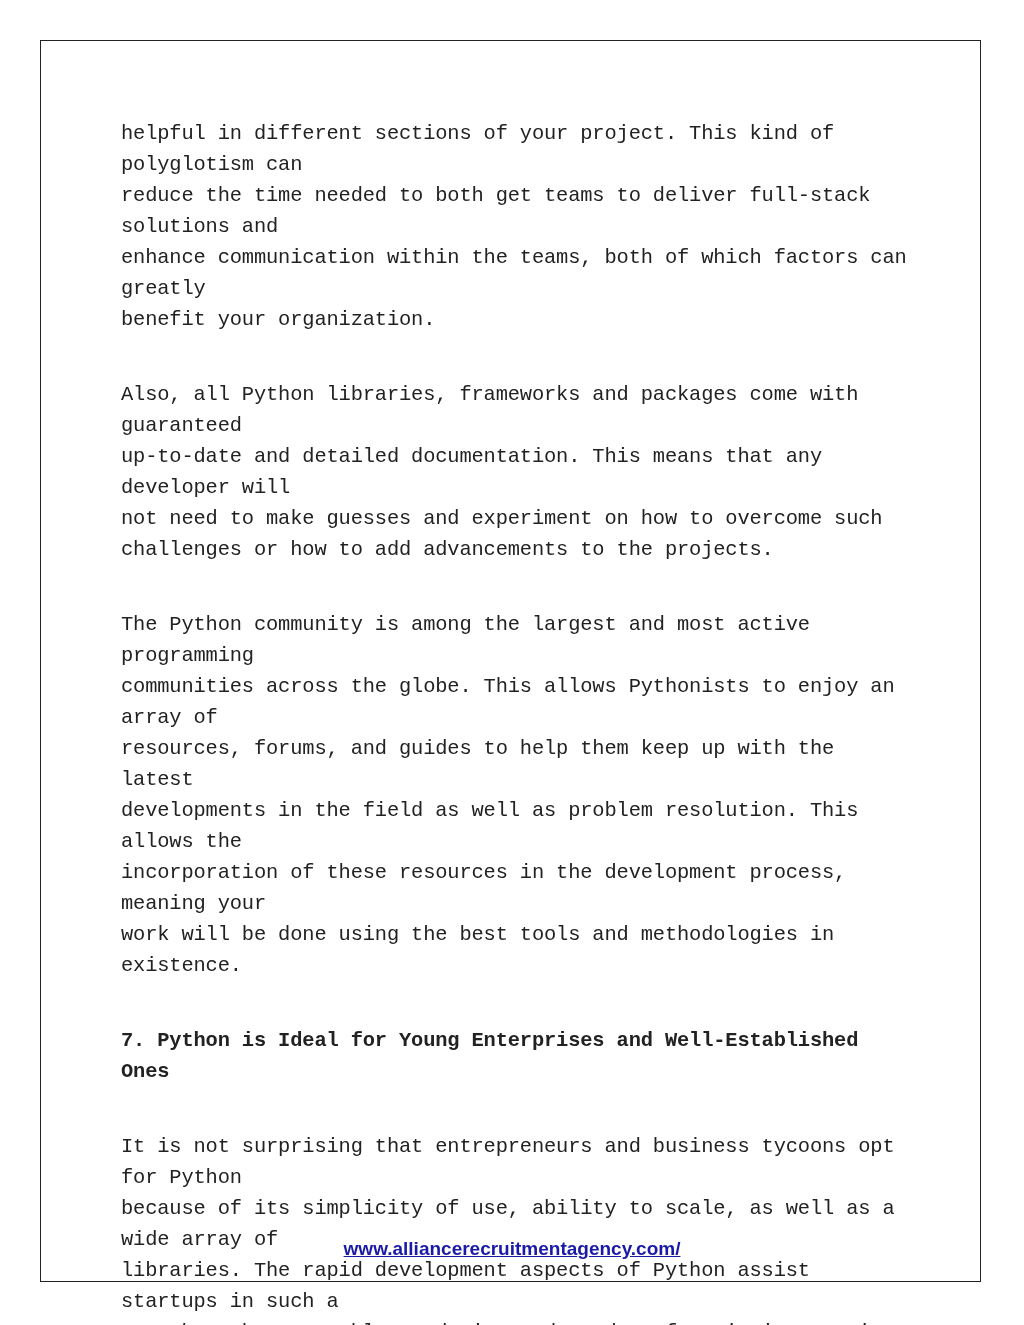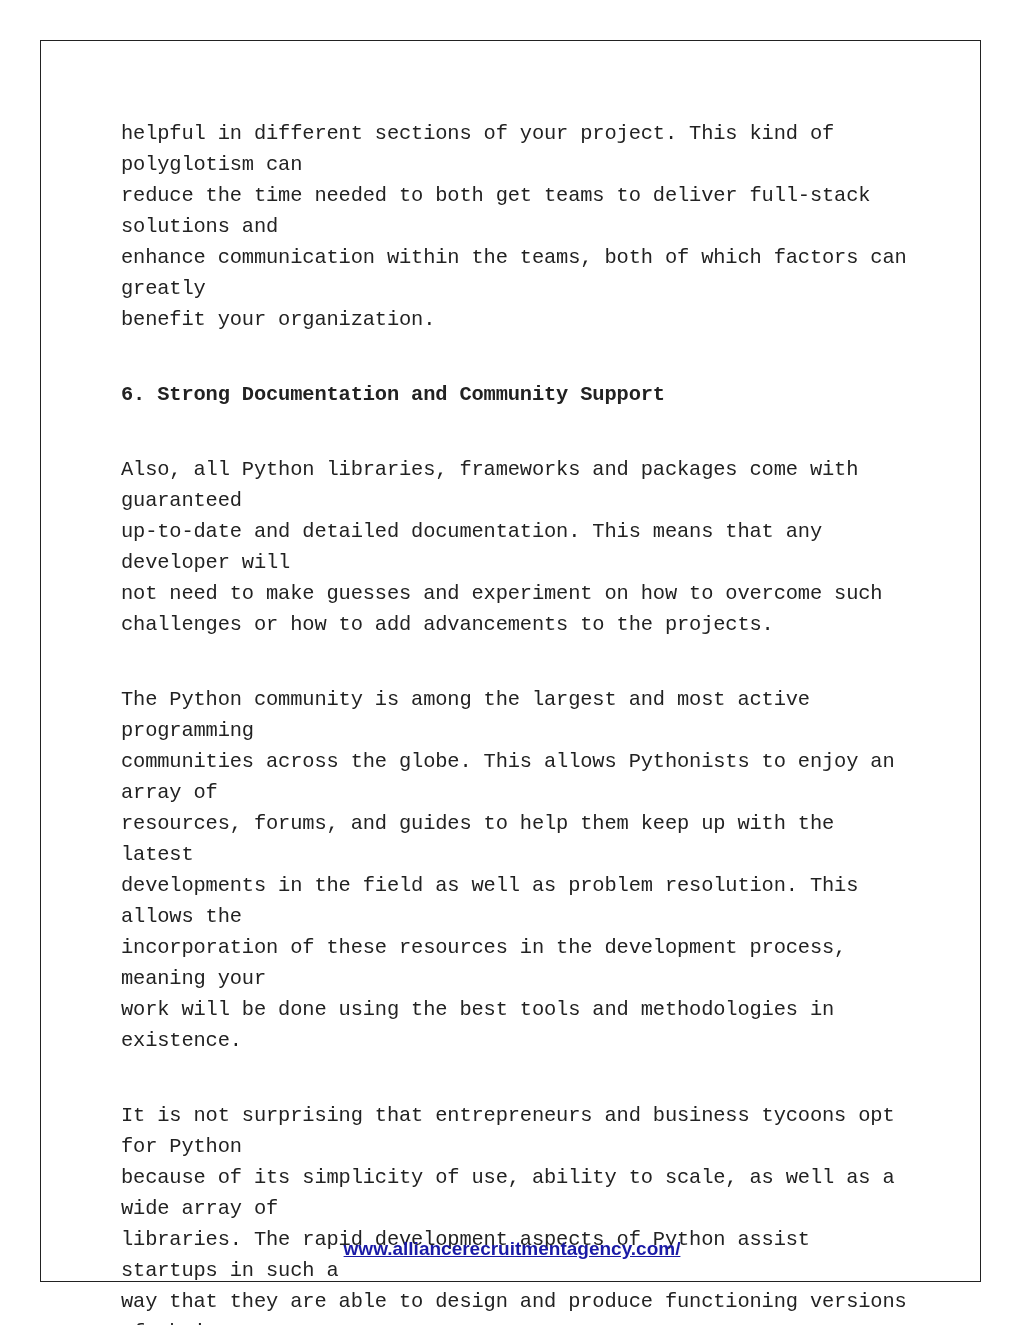--- a/index.html
+++ b/index.html
@@ -57,31 +57,31 @@
 </head>
 <body>
 
 <div class="page-frame"></div>
 
 <div class="content">
   <p class="para">helpful in different sections of your project. This kind of polyglotism can
 reduce the time needed to both get teams to deliver full-stack solutions and
 enhance communication within the teams, both of which factors can greatly
 benefit your organization.</p>
-  <h2 class="heading" style="font-size:20.4px; line-height:31px;">6. Strong Documentation and Community Support</h2>
   <p class="para">Also, all Python libraries, frameworks and packages come with guaranteed
 up-to-date and detailed documentation. This means that any developer will
 not need to make guesses and experiment on how to overcome such
 challenges or how to add advancements to the projects.</p>
   <p class="para">The Python community is among the largest and most active programming
 communities across the globe. This allows Pythonists to enjoy an array of
 resources, forums, and guides to help them keep up with the latest
 developments in the field as well as problem resolution. This allows the
 incorporation of these resources in the development process, meaning your
 work will be done using the best tools and methodologies in existence.</p>
+  <h2 class="heading" style="font-size:20.4px; line-height:31px;">7. Python is Ideal for Young Enterprises and Well-Established Ones</h2>
   <p class="para">It is not surprising that entrepreneurs and business tycoons opt for Python
 because of its simplicity of use, ability to scale, as well as a wide array of
 libraries. The rapid development aspects of Python assist startups in such a
 way that they are able to design and produce functioning versions of their
 products faster. Large companies, however, appreciate Python’s growing
 power, reliability, and safety, especially as these attributes are crucial when
 running such complex operations.</p>
 </div>
 
 <a class="footer-link">www.alliancerecruitmentagency.com/</a>

